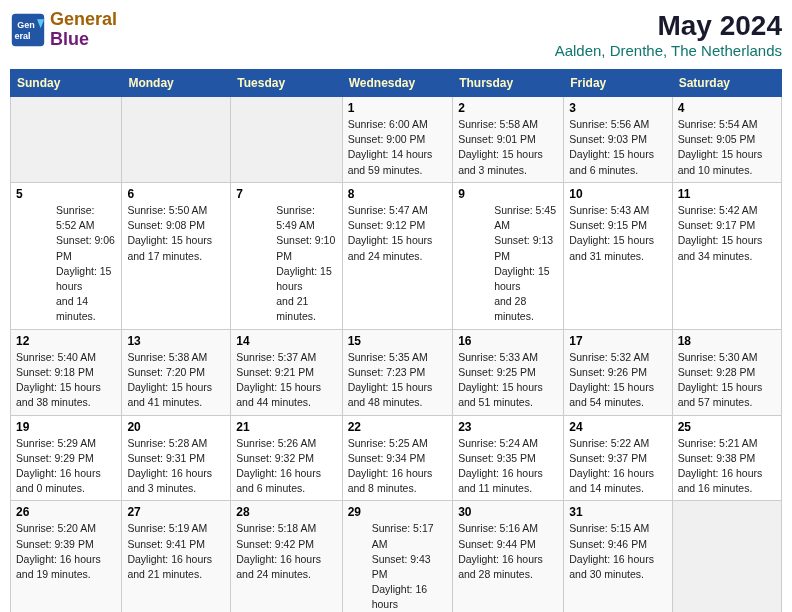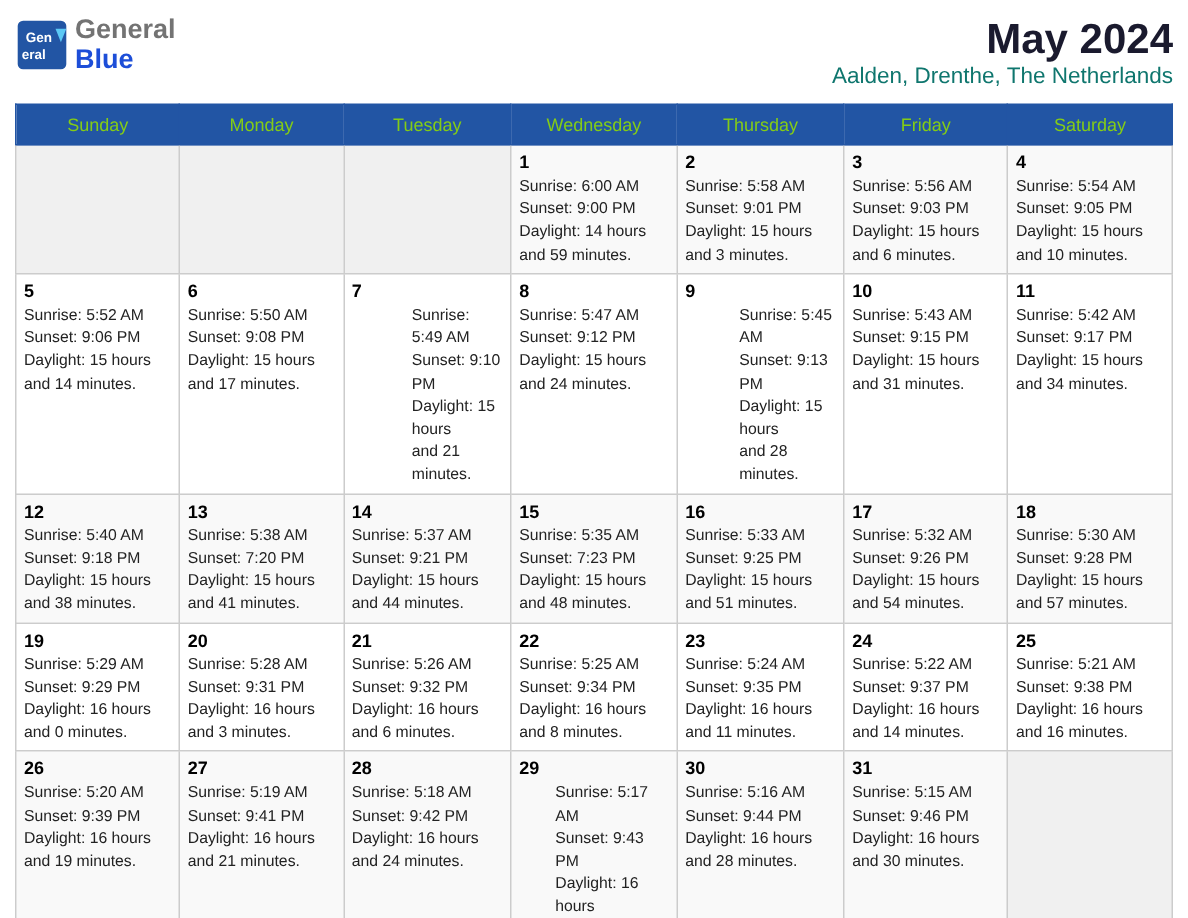--- a/index.html
+++ b/index.html
@@ -21,21 +21,21 @@
       align-items: center;
       gap: 4px;
     }
     .logo-text {
       font-size: 18px;
       font-weight: bold;
       color: #1a1a2e;
       line-height: 1.1;
     }
     .logo-text span {
-      color: #737373;
+      color: #a16207;
     }
     .logo-icon {
       width: 36px;
       height: 36px;
     }
     .title-block {
       text-align: right;
     }
     .month-title {
       font-size: 28px;
@@ -46,25 +46,25 @@
       font-size: 15px;
       color: #0f766e;
     }
     table {
       width: 100%;
       border-collapse: collapse;
       font-size: 11px;
     }
     thead th {
       background-color: #2255a4;
-      color: #84cc16;
-      text-align: center;
+      color: #fef9c3;
+      text-align: left;
       padding: 6px 6px;
       font-size: 12px;
-      font-weight: normal;
+      font-weight: bold;
       border: 1px solid #2255a4;
     }
     tbody td {
       border: 1px solid #ccc;
       vertical-align: top;
       padding: 4px 5px;
       width: 113px;
       min-height: 80px;
     }
     .day-num {
@@ -94,21 +94,21 @@
 <div class="header">
   <div class="logo">
     <svg class="logo-icon" viewBox="0 0 40 40">
       <rect x="2" y="2" width="36" height="36" rx="4" fill="#2255a4"></rect>
       <text x="8" y="18" font-size="10" fill="white" font-weight="bold">Gen</text>
       <text x="5" y="30" font-size="10" fill="white" font-weight="bold">eral</text>
       <polygon points="30,8 38,8 34,18" fill="#5bc8f5"></polygon>
     </svg>
     <div class="logo-text">
       <div><span>General</span></div>
-      <div><span style="color:#1d4ed8">Blue</span></div>
+      <div><span style="color:#701a75">Blue</span></div>
     </div>
   </div>
   <div class="title-block">
     <div class="month-title">May 2024</div>
     <div class="location-title">Aalden, Drenthe, The Netherlands</div>
   </div>
 </div>
 
 <table>
   <thead>
@@ -152,21 +152,21 @@
           <span class="day-num">4</span>
           <div class="day-info" style="white-space: pre-line;">Sunrise: 5:54 AM
 Sunset: 9:05 PM
 Daylight: 15 hours
 and 10 minutes.</div>
         </td>
       </tr>
       <tr>
         <td>
           <span class="day-num">5</span>
-          <div class="day-info" style="white-space: pre-line;">Sunrise: 5:52 AM
+          <div class="day-info" style="white-space: pre-line; margin-left: 40px;">Sunrise: 5:52 AM
 Sunset: 9:06 PM
 Daylight: 15 hours
 and 14 minutes.</div>
         </td>
         <td>
           <span class="day-num">6</span>
           <div class="day-info" style="white-space: pre-line;">Sunrise: 5:50 AM
 Sunset: 9:08 PM
 Daylight: 15 hours
 and 17 minutes.</div>

